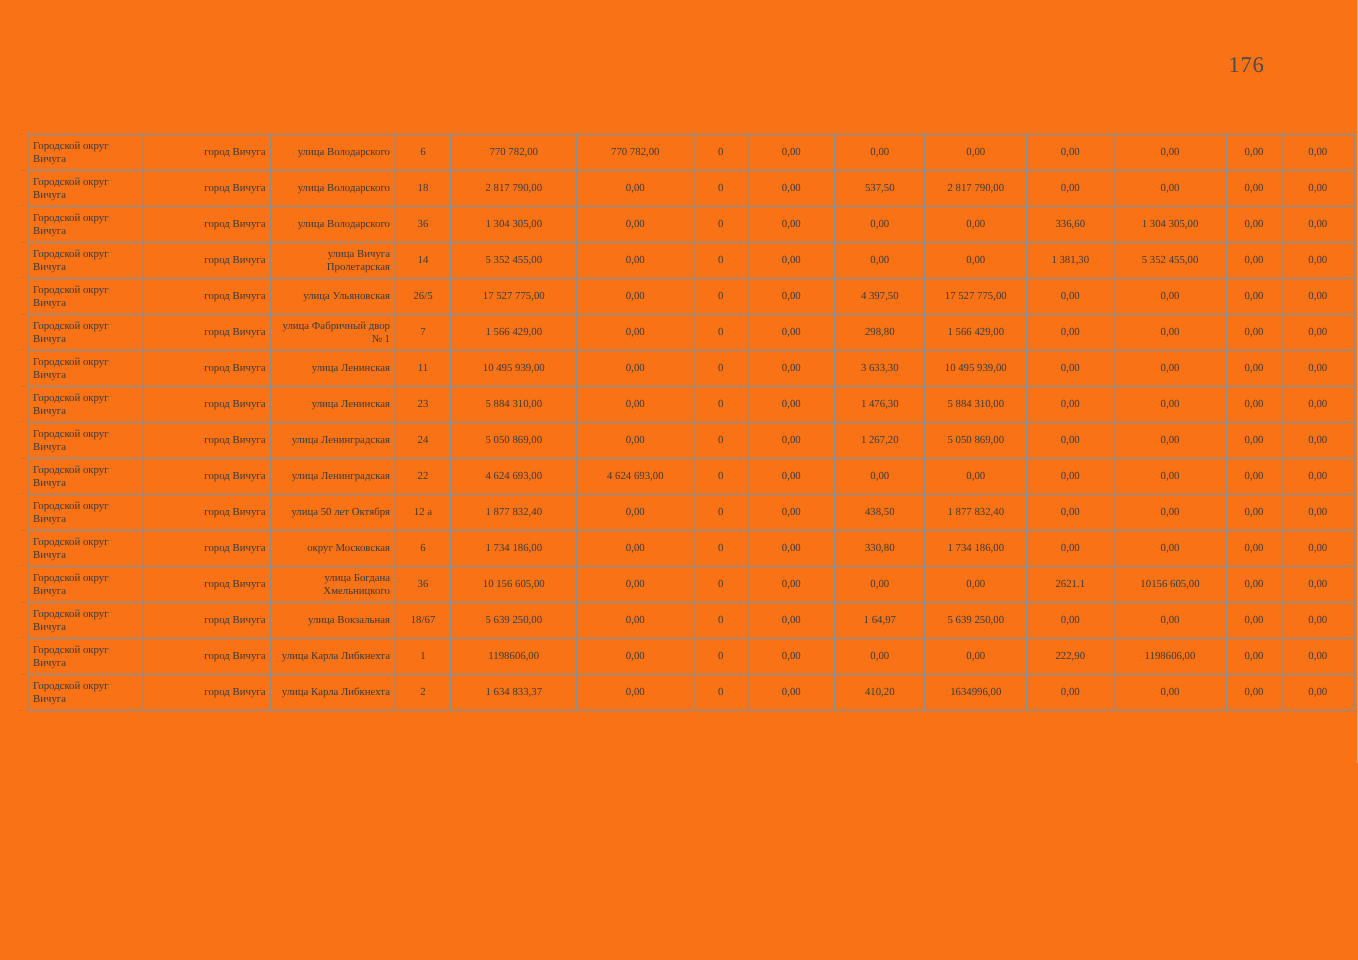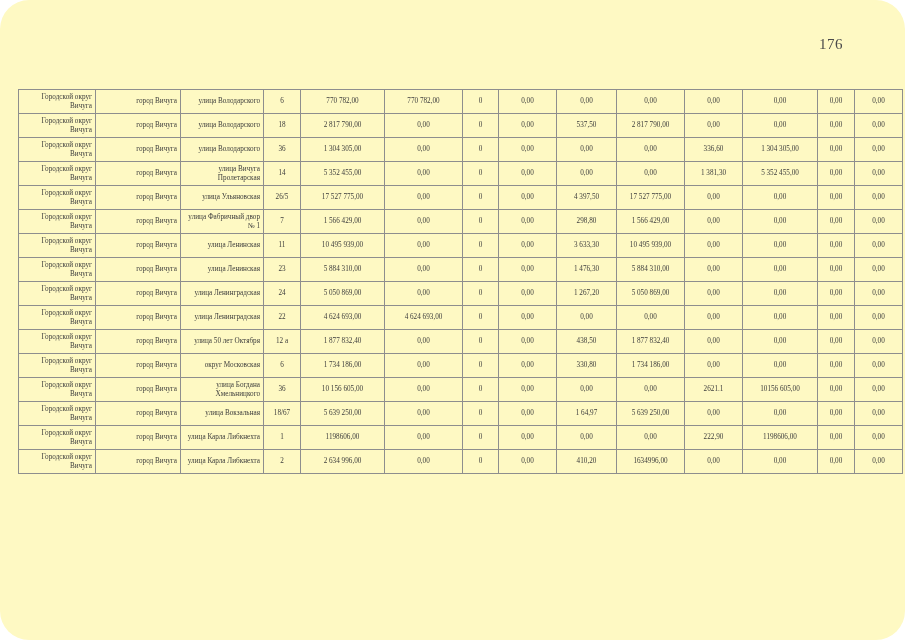--- a/index.html
+++ b/index.html
@@ -12,22 +12,21 @@
     width: 905px;
     height: 640px;
     font-family: "Liberation Serif", "DejaVu Serif", serif;
     color: #3a3a3a;
     position: relative;
     overflow: hidden;
   }
   .page {
     position: absolute;
     inset: 0;
-    background: #fef9c3;
-    border-radius: 29px;
+    background: #f97316;
   }
   .page-number {
     position: absolute;
     top: 36px;
     right: 62px;
     font-size: 15px;
     color: #4a4a4a;
     letter-spacing: 0.5px;
   }
   .table-wrap {
@@ -47,21 +46,21 @@
     border: 1px solid #8e8e8e;
     padding: 2px 3px;
     vertical-align: middle;
     line-height: 1.25;
     font-size: 7.2px;
     height: 24px;
     box-sizing: border-box;
     overflow: hidden;
   }
   
-  td.c-mun   { text-align: right;   padding-left: 4px; }
+  td.c-mun   { text-align: left;   padding-left: 4px; }
   td.c-city  { text-align: right;   padding-left: 5px; }
   td.c-street{ text-align: right;   padding-left: 5px; }
   td.c-house { text-align: center; }
   td.c-num   { text-align: center; }
 
   
   col.w-mun    { width: 77px; }
   col.w-city   { width: 85px; }
   col.w-street { width: 83px; }
   col.w-house  { width: 37px; }
@@ -355,21 +354,21 @@
             <td class="c-num">1198606,00</td>
             <td class="c-num">0,00</td>
             <td class="c-num">0,00</td>
             <td class="c-num">0,00</td>
           </tr>
           <tr>
             <td class="c-mun">Городской округ Вичуга</td>
             <td class="c-city">город Вичуга</td>
             <td class="c-street">улица Карла Либкнехта</td>
             <td class="c-house">2</td>
-            <td class="c-num">2 634 996,00</td>
+            <td class="c-num">1 634 833,37</td>
             <td class="c-num">0,00</td>
             <td class="c-num">0</td>
             <td class="c-num">0,00</td>
             <td class="c-num">410,20</td>
             <td class="c-num">1634996,00</td>
             <td class="c-num">0,00</td>
             <td class="c-num">0,00</td>
             <td class="c-num">0,00</td>
             <td class="c-num">0,00</td>
             <td class="c-num">0,00</td>

